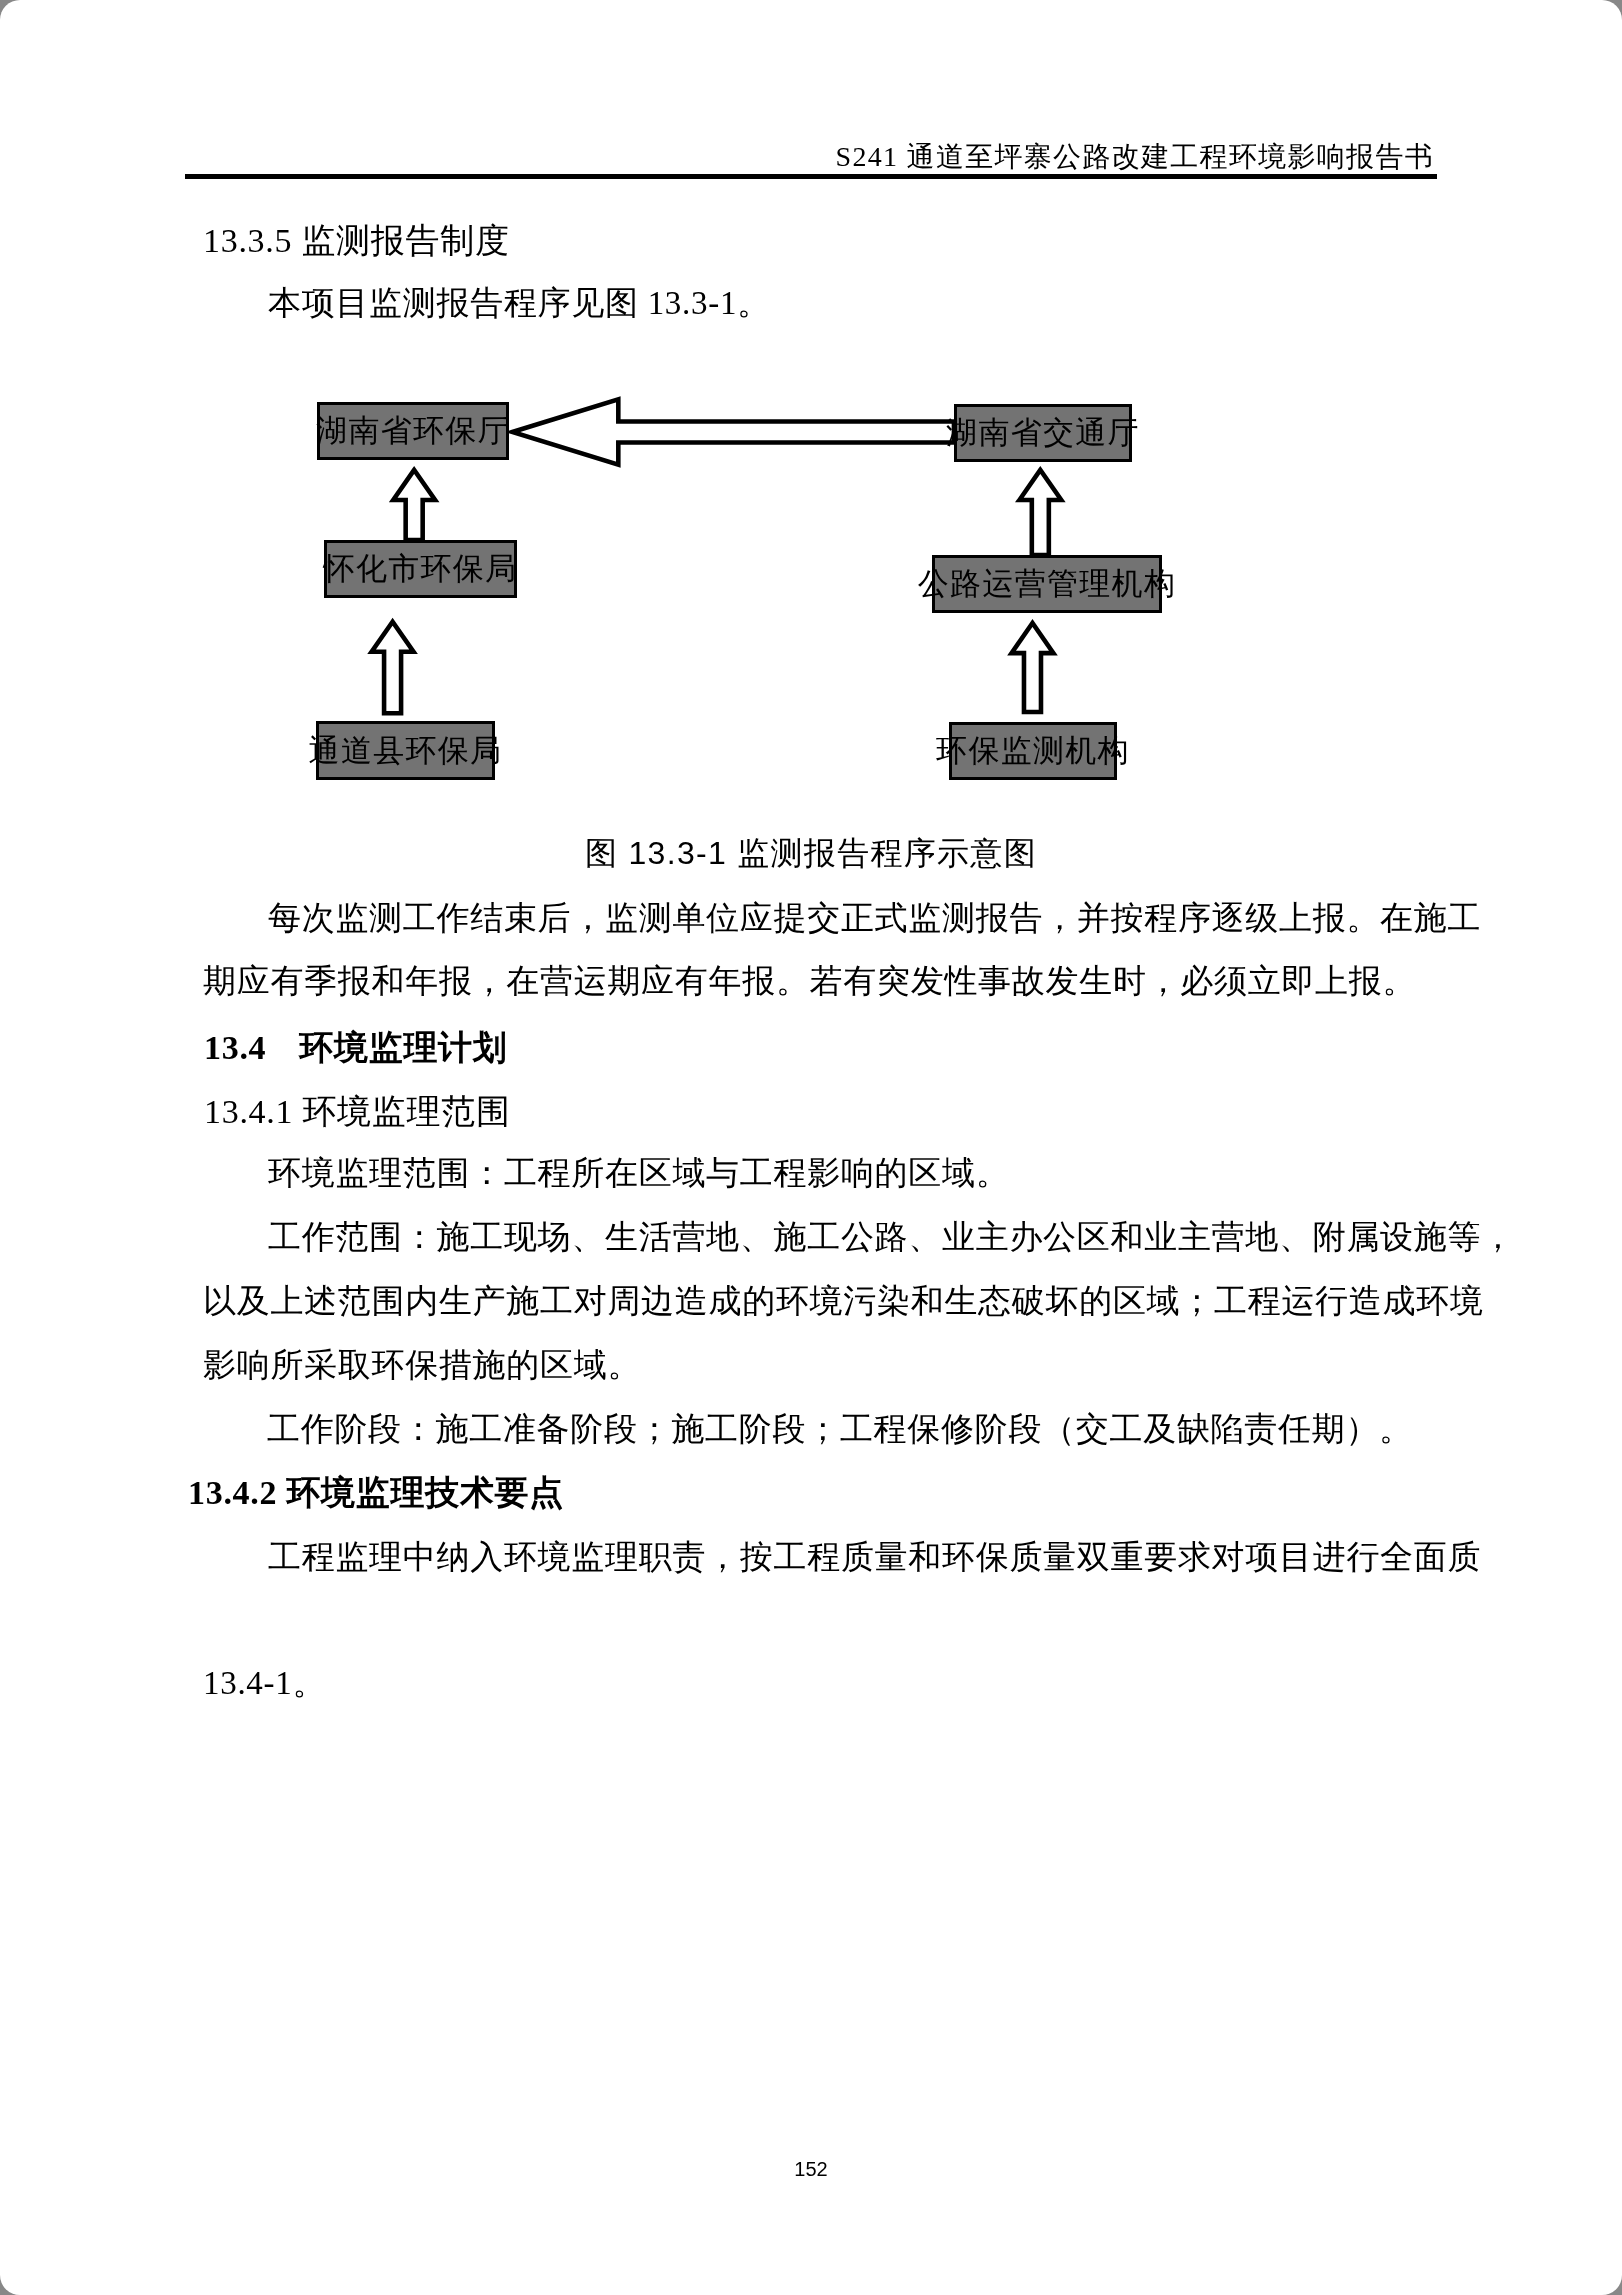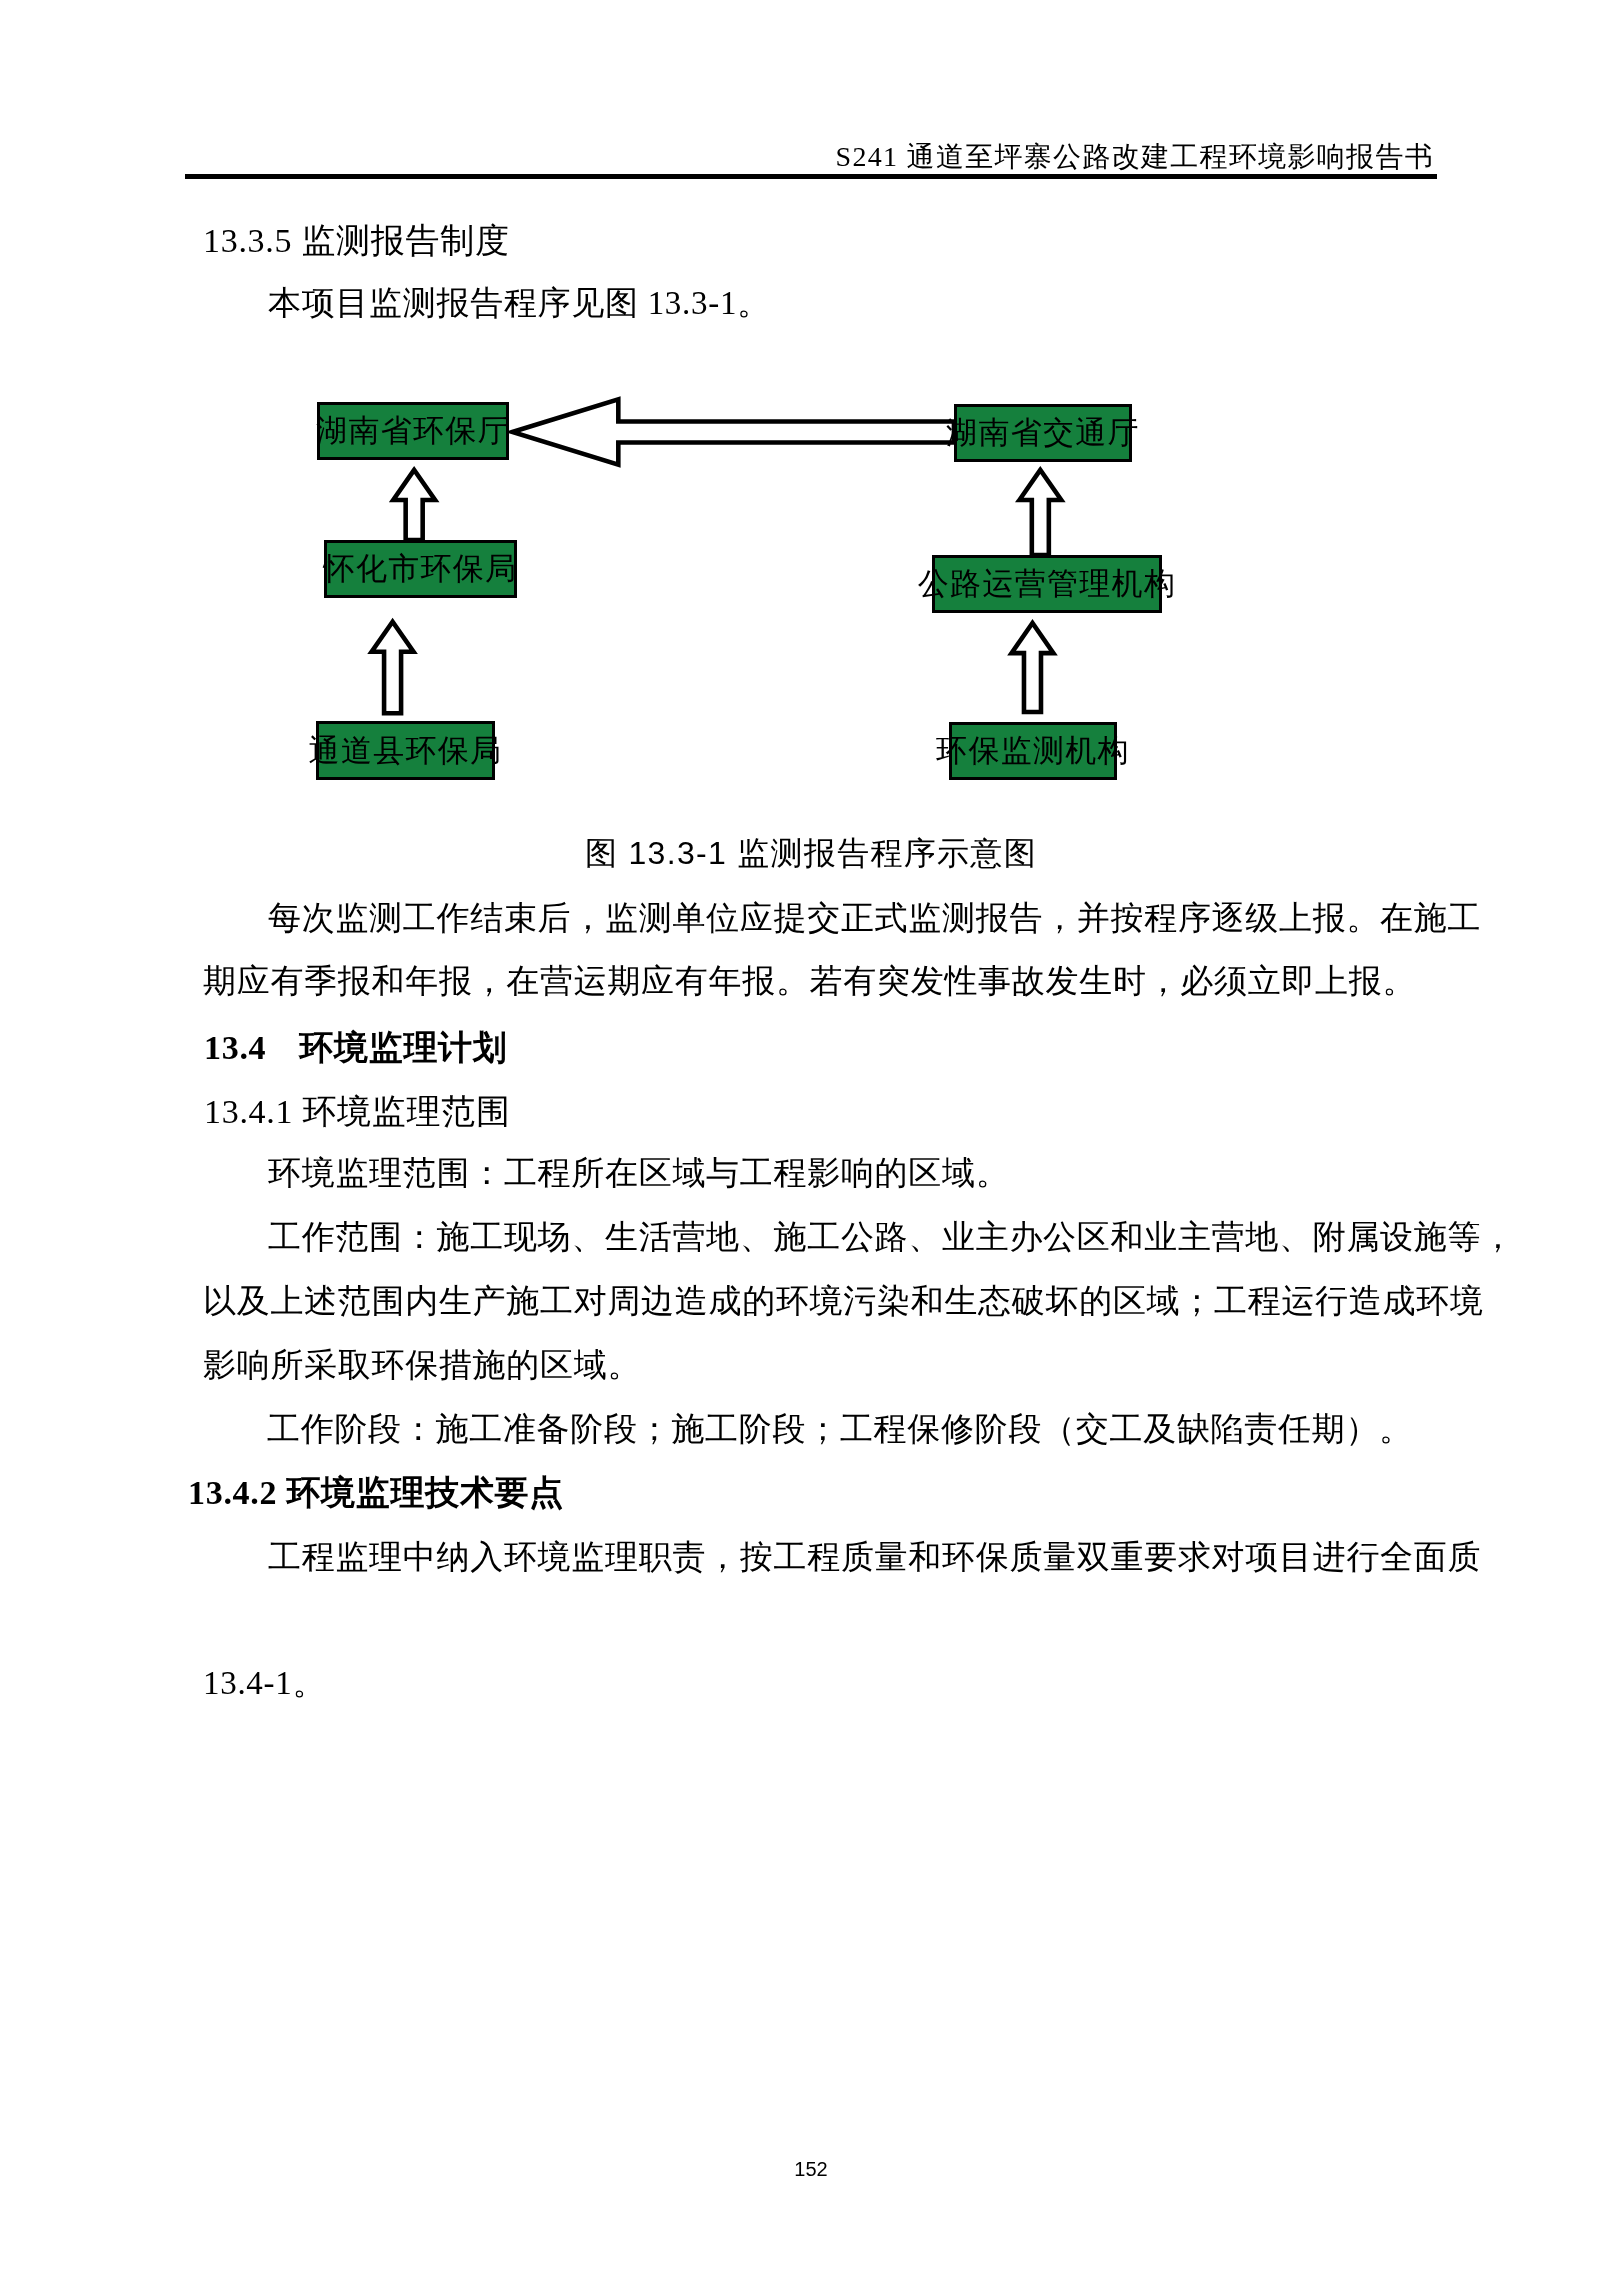--- a/index.html
+++ b/index.html
@@ -4,20 +4,21 @@
 <style>
   html,body { margin:0; padding:0; background:#888; }
   .page {
     position:relative;
     width:1622px; height:2295px;
     margin:0 auto;
     background:#ffffff;
     font-family:"Liberation Serif", serif;
     color:#000;
     overflow:hidden;
+    border-radius:20px;
   }
   .header-title {
     position:absolute;
     top:138px; right:188px;
     font-size:28px;
     letter-spacing:1.3px;
     white-space:nowrap;
   }
   .header-rule {
     position:absolute;
@@ -46,21 +47,21 @@
   }
   .flowchart {
     position:absolute;
     left:0; top:386px;
     width:1622px; height:406px;
   }
   .flowchart svg { position:absolute; left:0; top:0; }
   .fc-box {
     position:absolute;
     border:3.9px solid #000;
-    background:#15803d;
+    background:#737373;
     display:flex; align-items:center; justify-content:center;
     font-size:31px;
     letter-spacing:1.3px;
     white-space:nowrap;
     box-sizing:border-box;
   }
   .page-number {
     position:absolute;
     left:0; top:2158px; width:100%;
     text-align:center;

